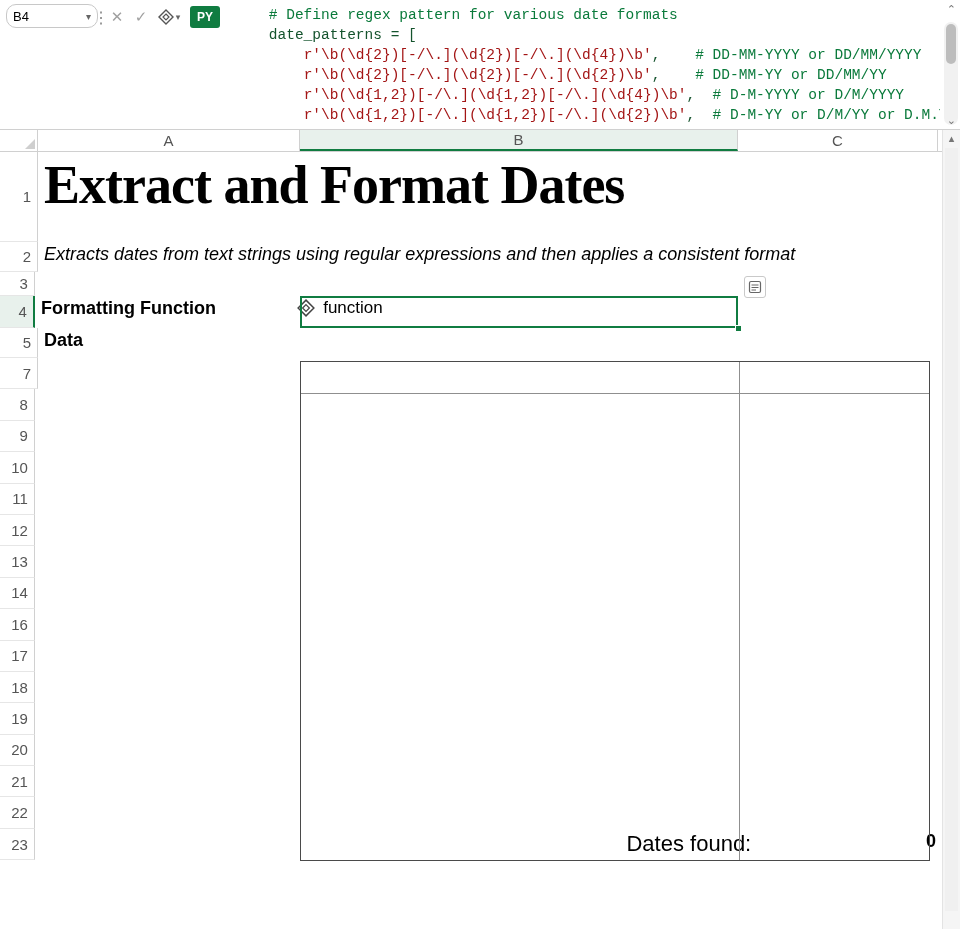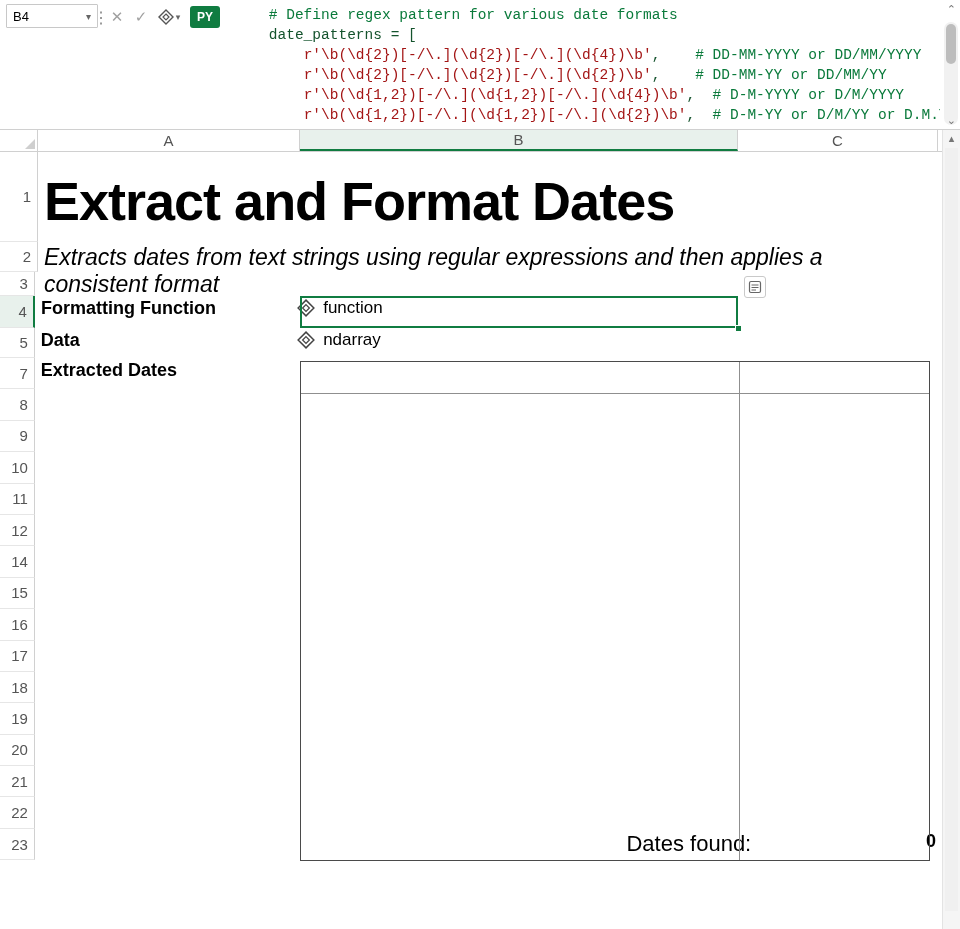--- a/index.html
+++ b/index.html
@@ -22,21 +22,21 @@
   .name-box {
     width: 92px;
     height: 24px;
     border: 1px solid #c8c8c8;
     background: #fff;
     font-size: 13px;
     padding: 2px 6px;
     display: flex;
     align-items: center;
     justify-content: space-between;
-    border-radius: 1px;
+    border-radius: 10px;
   }
   .name-box .chev { color: #666; font-size: 10px; }
   .fb-sep {
     width: 6px;
     display: flex;
     align-items: flex-start;
     justify-content: center;
     padding-top: 8px;
     color: #888;
   }
@@ -179,25 +179,24 @@
   .cellA{ width:284px; padding:2px 6px; font-size:17px; }
   .cellB{ width:522px; padding:2px 6px; font-size:17px; }
   .cellC{ width:200px; padding:2px 6px; font-size:17px; text-align:right;}
 
   .r1 { height:90px; }
   .r1 .title {
     font-size:54px;
     font-weight:800;
     letter-spacing:-1px;
     white-space:nowrap;
-    font-family:Liberation Sans, sans-serif;
-    margin-top:16px;
+    font-family:Liberation Serif, serif;
   }
   .r2 { height:30px; }
-  .r2 .sub { font-style:italic; font-size:23px; }
+  .r2 .sub { font-style:italic; font-size:18px; }
   .r3 { height:24px; }
   .r4 { height:32px; }
   .r5 { height:30px; }
   .bold { font-weight:700; font-size:18px;}
 
   .obj-cell{
     display:flex;align-items:center;gap:8px;
   }
   .obj-icon{
     display:inline-flex;align-items:center;justify-content:center;
@@ -363,39 +362,27 @@
         </div>
       </div>
       <div class="cellC"></div>
     </div>
 
     <div class="row r5">
       <div class="rh">
             <span>5</span>
           </div>
       <div class="cellA"><span class="bold">Data</span></div>
-      <div class="cellB">
-        <div class="obj-cell">
-          <span class="obj-icon">
-            <svg viewBox="0 0 16 16">
-                  <path d="M8 1 L15 8 L8 15 L1 8 Z" fill="none" stroke="#444" stroke-width="1.3"></path>
-                  <path d="M8 5 L11 8 L8 11 L5 8 Z" fill="none" stroke="#444" stroke-width="1.1"></path>
-                </svg>
-          </span>
-          <span>ndarray</span>
-        </div>
-      </div>
       <div class="cellC"></div>
     </div>
 
     <div class="row norm-row">
       <div class="rh">
             <span>7</span>
           </div>
-      <div class="cellA"><span class="bold">Extracted Dates</span></div>
       <div class="cellB"></div>
           <div class="cellC"></div>
     </div>
 
     <div class="row norm-row">
           <div class="rh">
             <span>8</span>
           </div>
           <div class="cellA"></div>
           <div class="cellB"></div>
@@ -428,29 +415,29 @@
     <div class="row norm-row">
           <div class="rh">
             <span>12</span>
           </div>
           <div class="cellA"></div>
           <div class="cellB"></div>
           <div class="cellC"></div>
         </div>
     <div class="row norm-row">
           <div class="rh">
+            <span>13</span>
+          </div>
+          <div class="cellA"></div>
+          <div class="cellB"></div>
+          <div class="cellC"></div>
+        </div>
+    <div class="row norm-row">
+          <div class="rh">
             <span>14</span>
-          </div>
-          <div class="cellA"></div>
-          <div class="cellB"></div>
-          <div class="cellC"></div>
-        </div>
-    <div class="row norm-row">
-          <div class="rh">
-            <span>15</span>
           </div>
           <div class="cellA"></div>
           <div class="cellB"></div>
           <div class="cellC"></div>
         </div>
     <div class="row norm-row">
           <div class="rh">
             <span>16</span>
           </div>
           <div class="cellA"></div>

